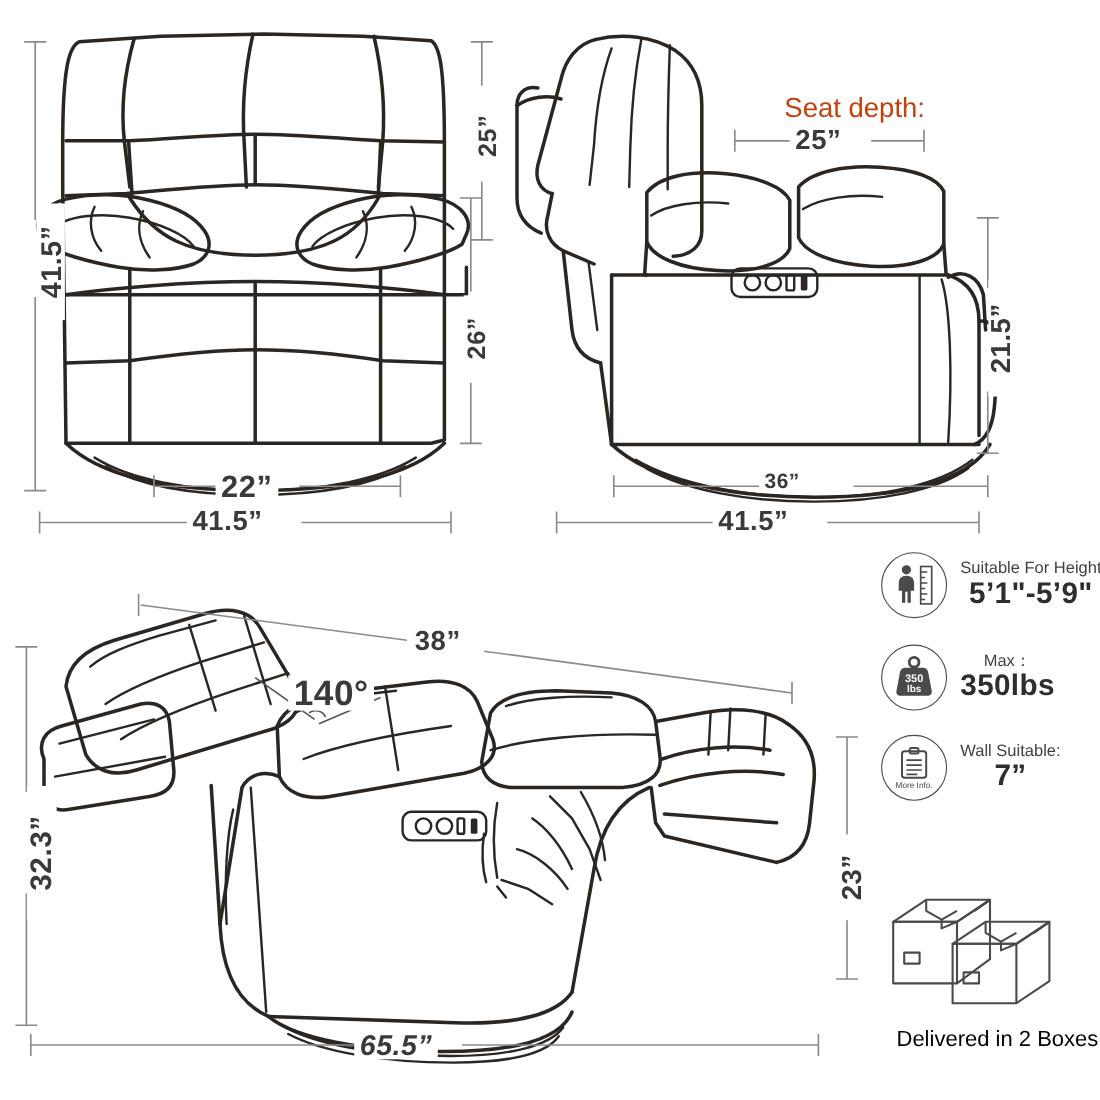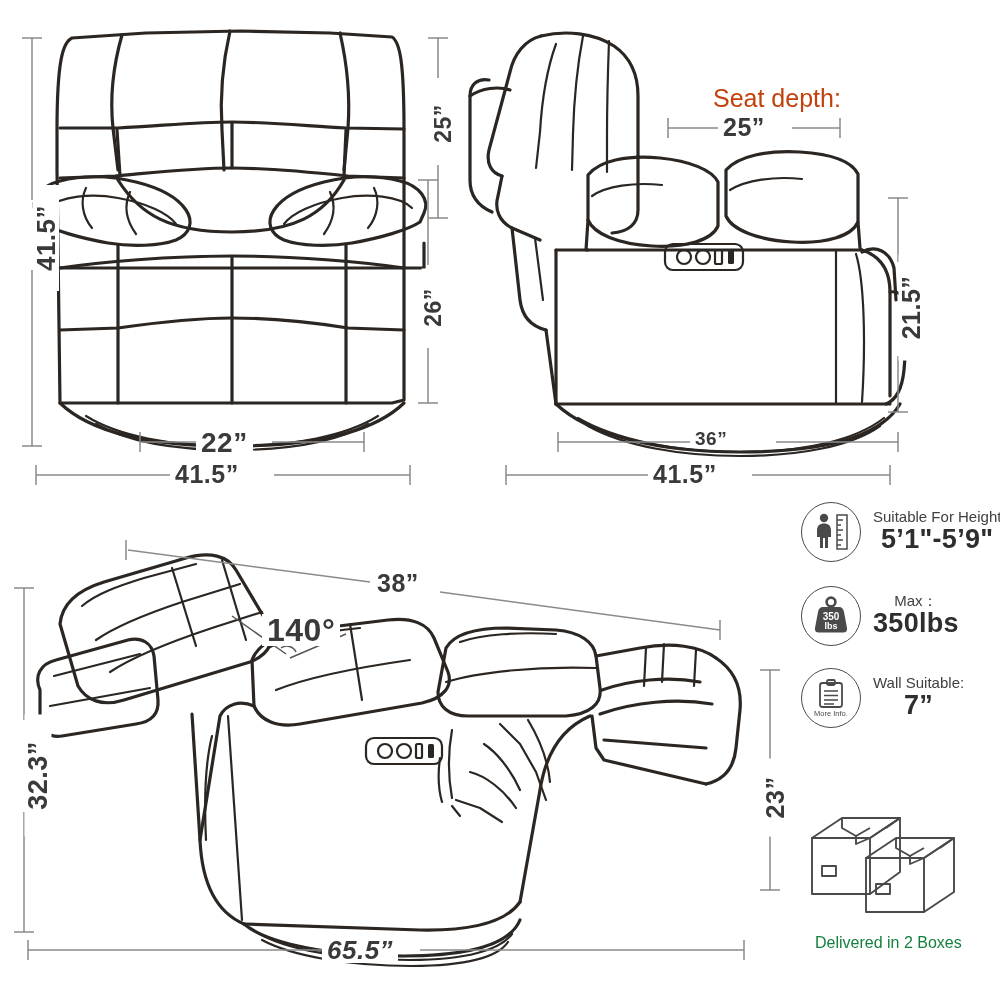--- a/index.html
+++ b/index.html
@@ -60,21 +60,21 @@
   }
   .badge-cap{
     font-size:15px;color:#3f3f3f;white-space:nowrap;
   }
   .badge-val{
     font-size:27px;font-weight:bold;color:#2e2e2e;white-space:nowrap;
     letter-spacing:.3px;
   }
   .boxes-cap{
     position:absolute;
-    font-size:16px;color:#15803d;white-space:nowrap;
+    font-size:20px;color:#000000;white-space:nowrap;
   }
 </style>
 </head>
 <body>
 
 <div id="root">
 
   <svg class="svgline" viewBox="0 0 1000 1000">
     <defs>
       <style>

